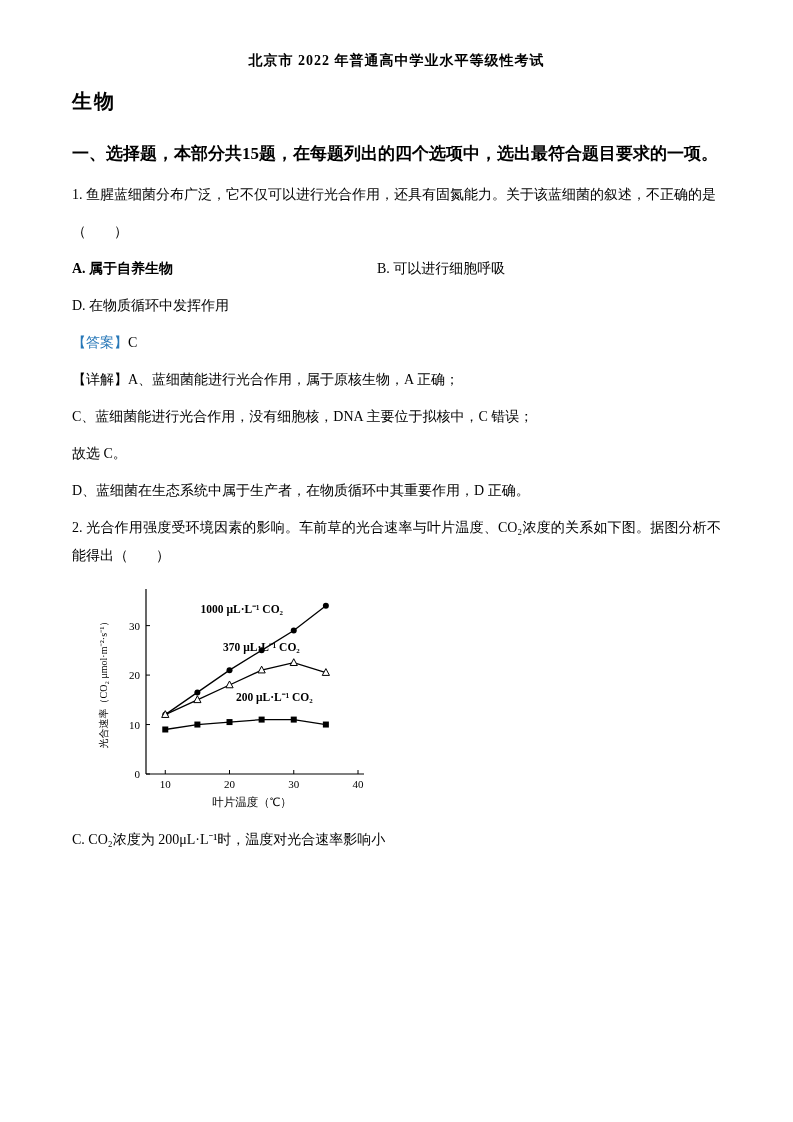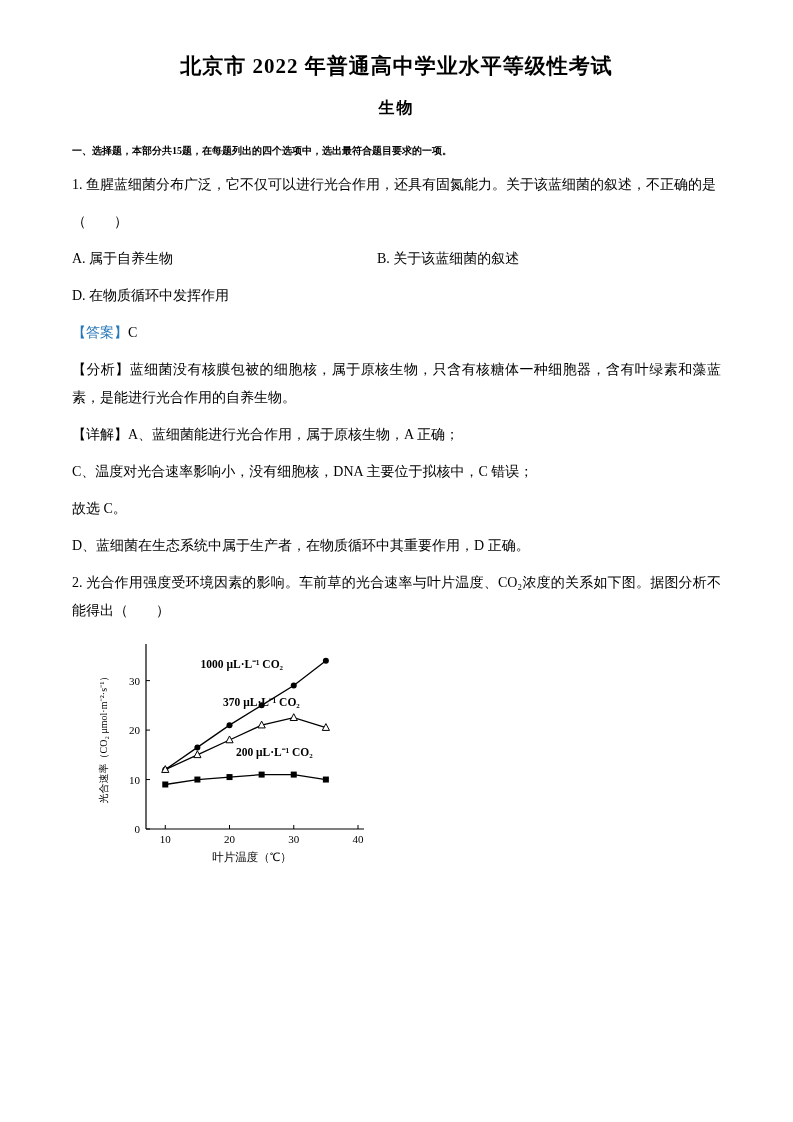--- a/index.html
+++ b/index.html
@@ -9,80 +9,79 @@
     min-height: 1122px;
     margin: 0 auto;
     background: #ffffff;
     padding: 52px 72px 40px 72px;
     font-family: "Liberation Serif", serif;
     color: #000;
     font-size: 14px;
   }
   .title {
     text-align: center;
-    font-size: 21px;
+    font-size: 14px;
     font-weight: bold;
     margin-bottom: 18px;
     letter-spacing: 1px;
   }
   .subject {
-    text-align: center;
-    font-size: 16px;
+    text-align: left;
+    font-size: 20px;
     font-weight: bold;
     margin-bottom: 22px;
     letter-spacing: 2px;
   }
   .section-header {
     font-weight: bold;
-    font-size: 10px;
+    font-size: 17px;
     line-height: 2;
     margin-bottom: 10px;
   }
   .para, .stem, .blank, .answer-line {
     line-height: 2;
     margin-bottom: 9px;
     text-align: justify;
   }
   .opt-row {
     display: flex;
     line-height: 2;
     margin-bottom: 9px;
   }
-  .opt-left { width: 47%; }
+  .opt-left { width: 47%; font-weight: bold; }
   .opt-right { flex: 1; }
   .accent { color: var(--accent, #2878b8); }
   .chart-figure { margin: 4px 0 12px 22px; }
   .chart-figure svg { display: block; font-family: "Liberation Serif", serif; }
 </style>
 </head>
 <body>
 
 <div class="page">
 
   <h1 class="title">北京市 2022 年普通高中学业水平等级性考试</h1>
   <h2 class="subject">生物</h2>
   <p class="section-header">一、选择题，本部分共15题，在每题列出的四个选项中，选出最符合题目要求的一项。</p>
 
   <section>
     <p class="stem">1. 鱼腥蓝细菌分布广泛，它不仅可以进行光合作用，还具有固氮能力。关于该蓝细菌的叙述，不正确的是</p>
     <p class="blank">（　　）</p>
 
     <div class="opt-row">
       <span class="opt-left">A. 属于自养生物</span>
-      <span class="opt-right">B. 关于该蓝细菌的叙述</span>
+      <span class="opt-right">B. 可以进行细胞呼吸</span>
     </div>
     <div class="opt-row">
       <span class="opt-right">D. 在物质循环中发挥作用</span>
     </div>
 
     <p class="answer-line"><span class="accent">【答案】</span><span>C</span></p>
 
-    <p class="para">【分析】蓝细菌没有核膜包被的细胞核，属于原核生物，只含有核糖体一种细胞器，含有叶绿素和藻蓝素，是能进行光合作用的自养生物。</p>
     <p class="para">【详解】A、蓝细菌能进行光合作用，属于原核生物，A 正确；</p>
-    <p class="para">C、温度对光合速率影响小，没有细胞核，DNA 主要位于拟核中，C 错误；</p>
+    <p class="para">C、蓝细菌能进行光合作用，没有细胞核，DNA 主要位于拟核中，C 错误；</p>
     <p class="para">故选 C。</p>
     <p class="para">D、蓝细菌在生态系统中属于生产者，在物质循环中其重要作用，D 正确。</p>
   </section>
 
   <section>
     <p class="stem">2. 光合作用强度受环境因素的影响。车前草的光合速率与叶片温度、CO₂浓度的关系如下图。据图分析不能得出（　　）</p>
 
     <figure class="chart-figure">
       <svg id="chart-svg" width="280" height="235" viewBox="0 0 280 235">
           <line x1="52" y1="195" x2="52" y2="10" stroke="#000" stroke-width="1.2"></line>
@@ -125,17 +124,18 @@
           <rect x="132.5151515151515" y="140.06756756756758" width="6" height="6" fill="#000"></rect>
           <rect x="164.63636363636363" y="137.59459459459458" width="6" height="6" fill="#000"></rect>
           <rect x="196.75757575757578" y="137.59459459459458" width="6" height="6" fill="#000"></rect>
           <rect x="228.87878787878788" y="142.54054054054055" width="6" height="6" fill="#000"></rect>
           <text x="141.93939393939394" y="121.8" font-size="11.5" font-weight="bold">200 μL·L⁻¹ CO₂</text>
           <text x="158" y="227" text-anchor="middle" font-size="11.5">叶片温度（℃）</text>
           <text x="13" y="103.5" text-anchor="middle" font-size="10" transform="rotate(-90 13 103.5)">光合速率（CO₂ μmol·m⁻²·s⁻¹）</text>
         </svg>
     </figure>
 
+    <p class="para">C. CO₂浓度为 200μL·L⁻¹时，温度对光合速率影响小</p>
 
     <p class="answer-line"></p>
   </section>
 
 </div>
 
 </body></html>

